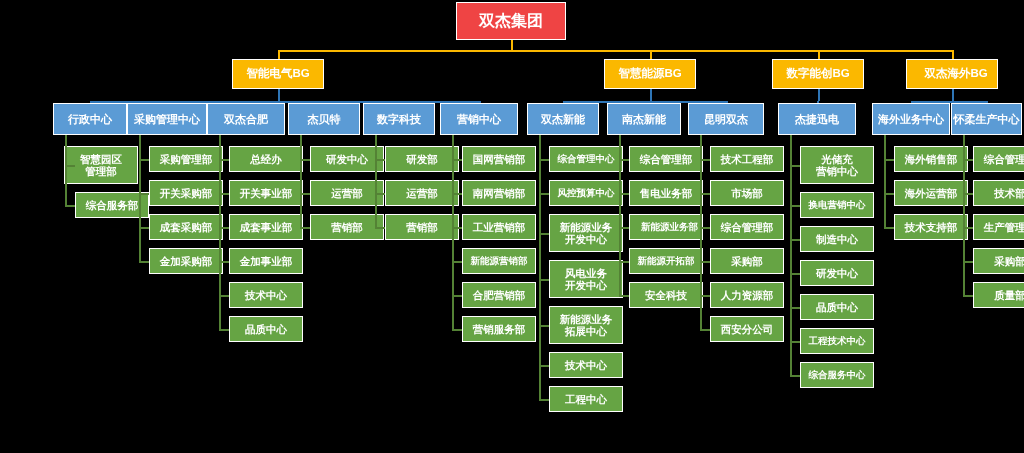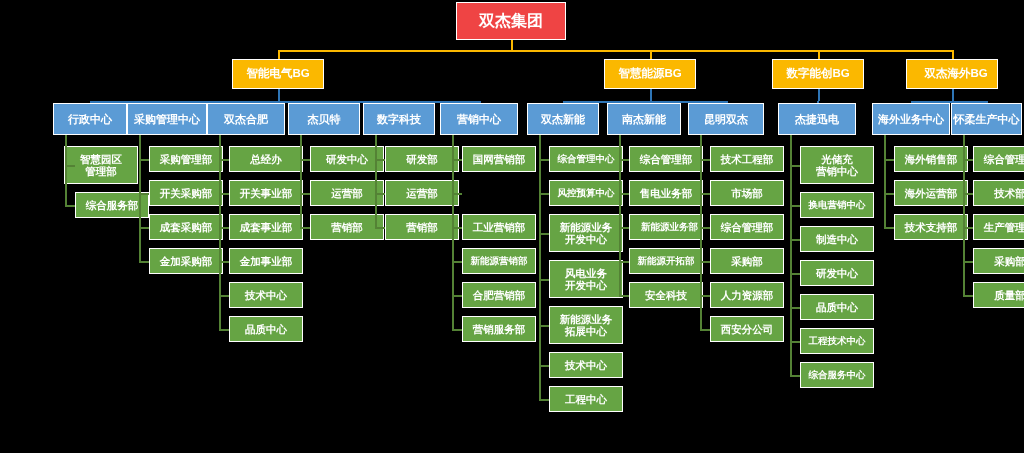--- a/index.html
+++ b/index.html
@@ -86,20 +86,21 @@
     <div class="line h-green" style="left: 375px; top: 159px; width: 10px;"></div>
     <div class="node dept" style="left: 385px; top: 180px; width: 74px; height: 26px; font-size: 10.5px;">运营部</div>
     <div class="line h-green" style="left: 375px; top: 193px; width: 10px;"></div>
     <div class="node dept" style="left: 385px; top: 214px; width: 74px; height: 26px; font-size: 10.5px;">营销部</div>
     <div class="line h-green" style="left: 375px; top: 227px; width: 10px;"></div>
     <div class="line v-green" style="left: 375px; top: 135px; height: 92px;"></div>
     <div class="line v-blue" style="left: 479px; top: 101px; height: 2px;"></div>
     <div class="node unit" style="left: 440px; top: 103px; width: 78px; height: 32px;">营销中心</div>
     <div class="node dept" style="left: 462px; top: 146px; width: 74px; height: 26px; font-size: 10.5px;">国网营销部</div>
     <div class="line h-green" style="left: 452px; top: 159px; width: 10px;"></div>
+    <div class="node dept" style="left: 462px; top: 180px; width: 74px; height: 26px; font-size: 10.5px;">南网营销部</div>
     <div class="line h-green" style="left: 452px; top: 193px; width: 10px;"></div>
     <div class="node dept" style="left: 462px; top: 214px; width: 74px; height: 26px; font-size: 10.5px;">工业营销部</div>
     <div class="line h-green" style="left: 452px; top: 227px; width: 10px;"></div>
     <div class="node dept" style="left: 462px; top: 248px; width: 74px; height: 26px; font-size: 9.5px;">新能源营销部</div>
     <div class="line h-green" style="left: 452px; top: 261px; width: 10px;"></div>
     <div class="node dept" style="left: 462px; top: 282px; width: 74px; height: 26px; font-size: 10.5px;">合肥营销部</div>
     <div class="line h-green" style="left: 452px; top: 295px; width: 10px;"></div>
     <div class="node dept" style="left: 462px; top: 316px; width: 74px; height: 26px; font-size: 10.5px;">营销服务部</div>
     <div class="line h-green" style="left: 452px; top: 329px; width: 10px;"></div>
     <div class="line v-green" style="left: 452px; top: 135px; height: 194px;"></div>

